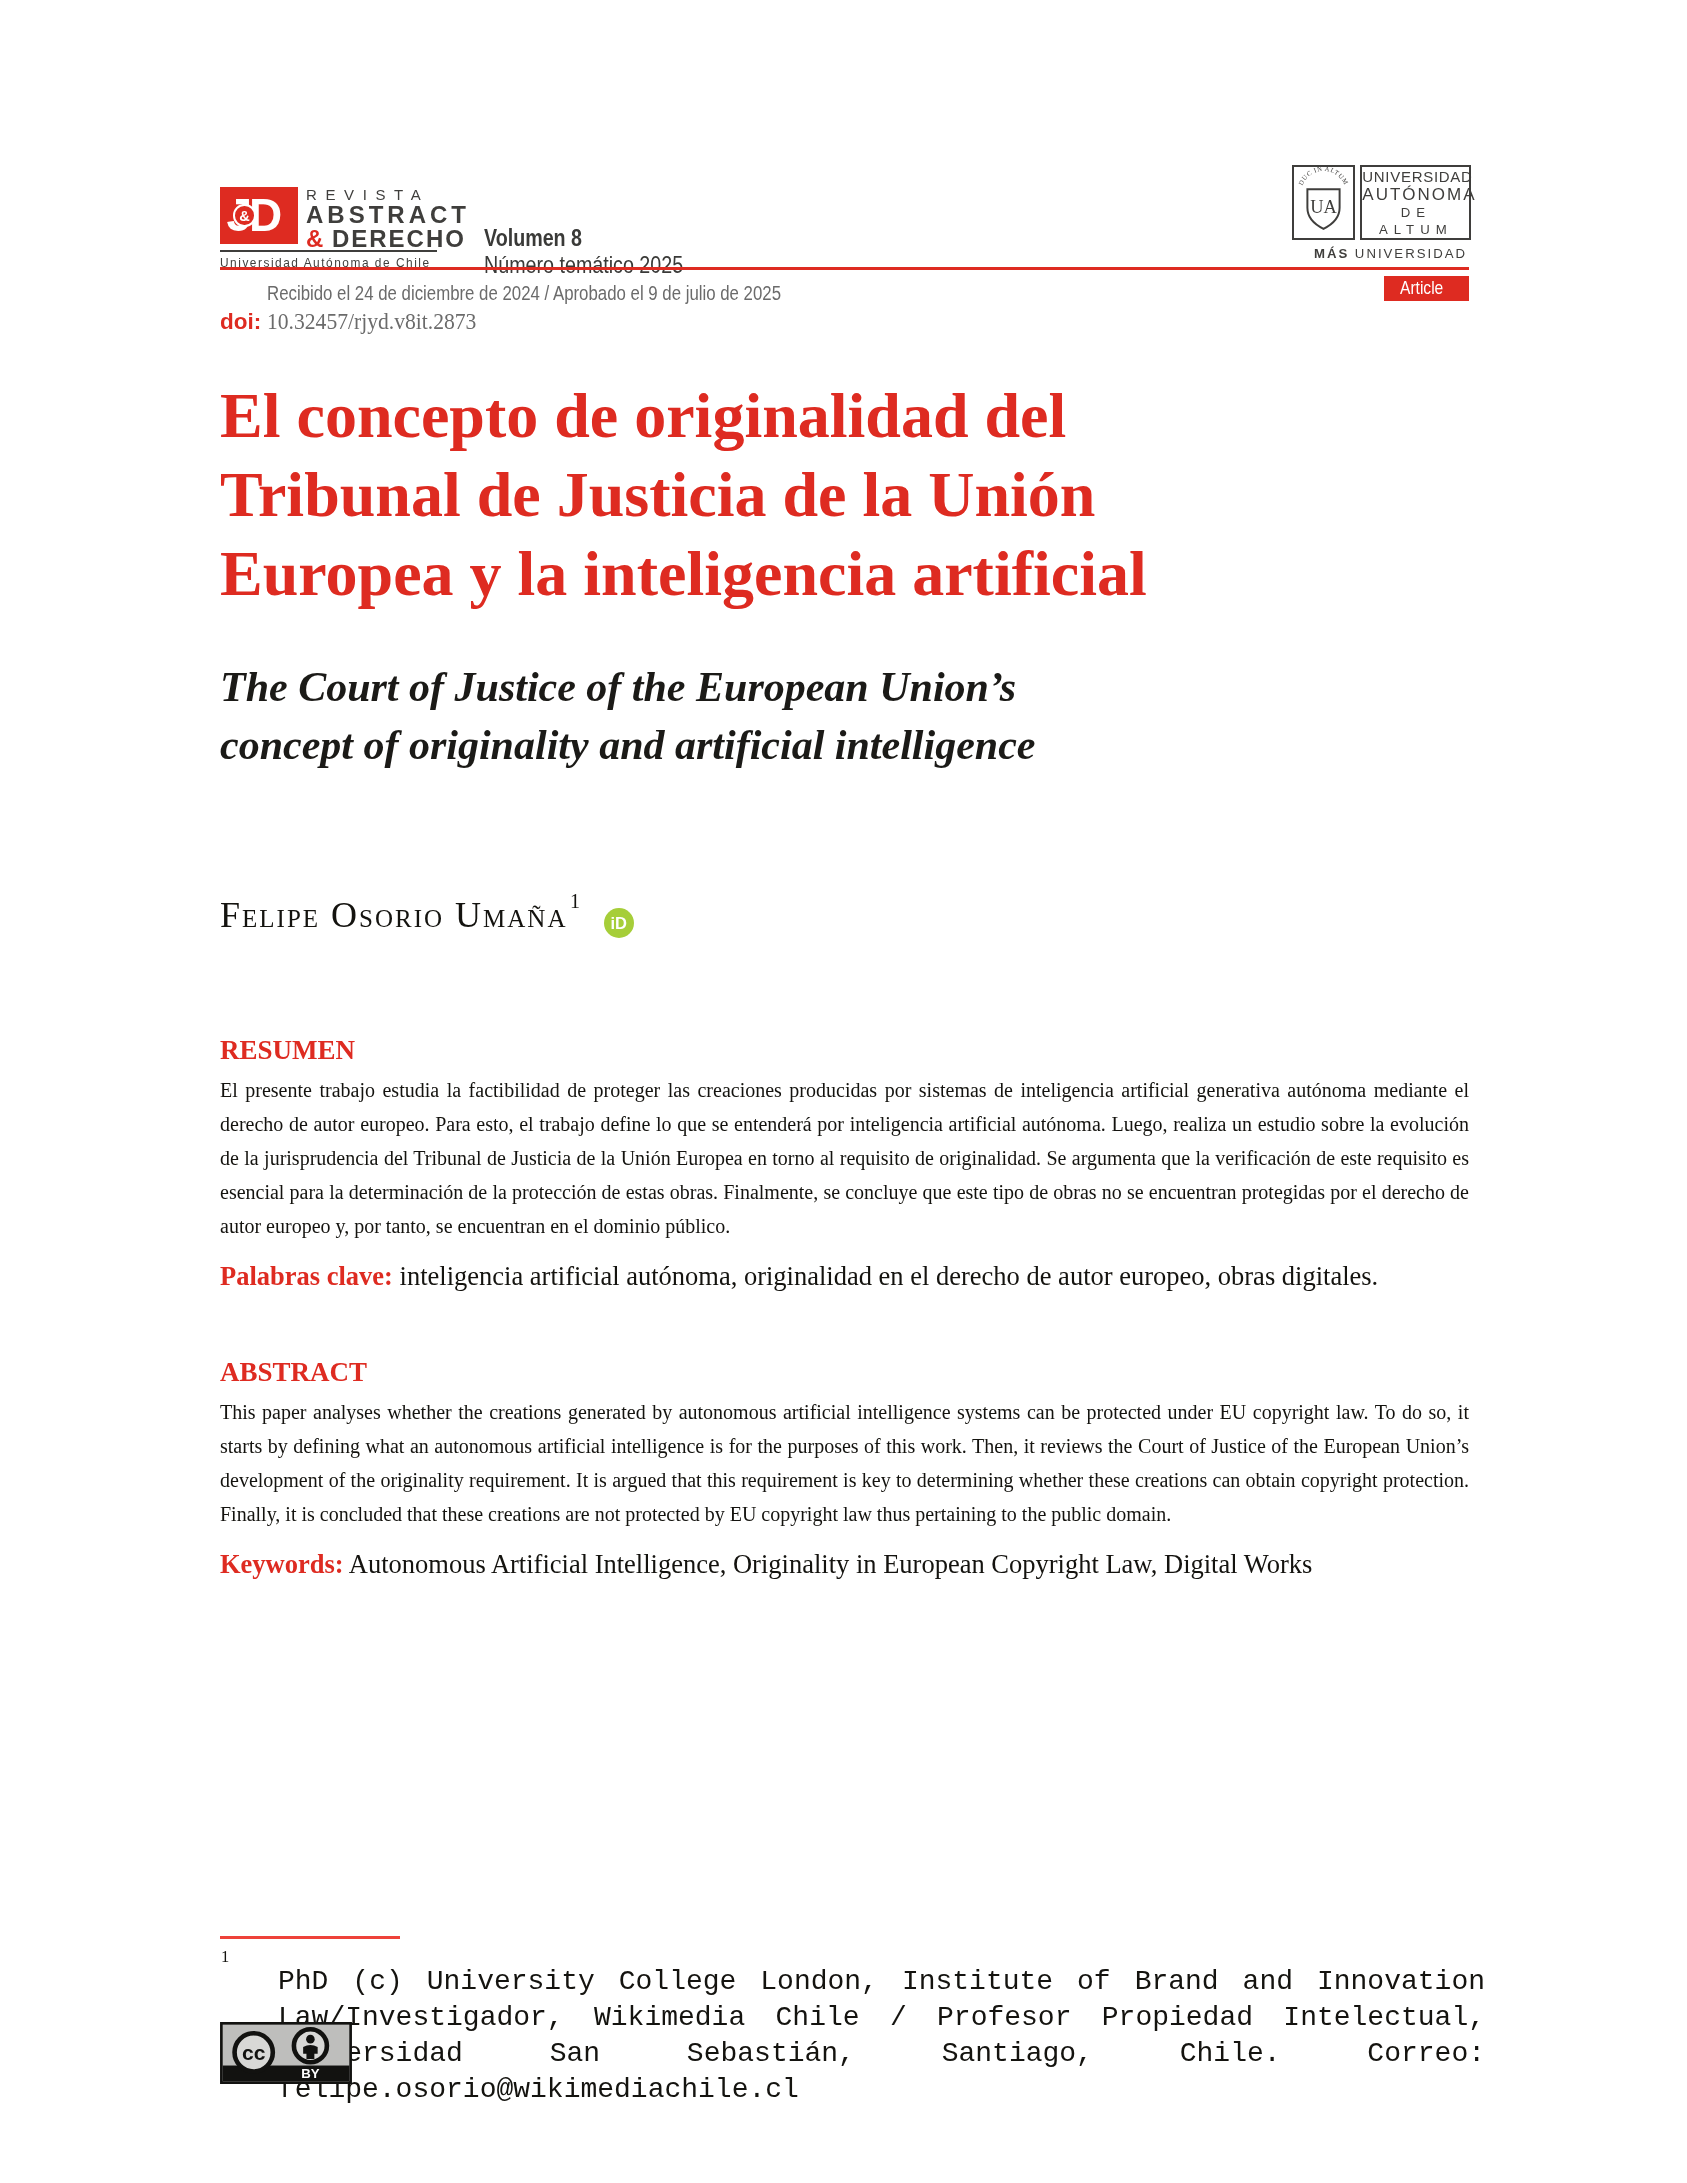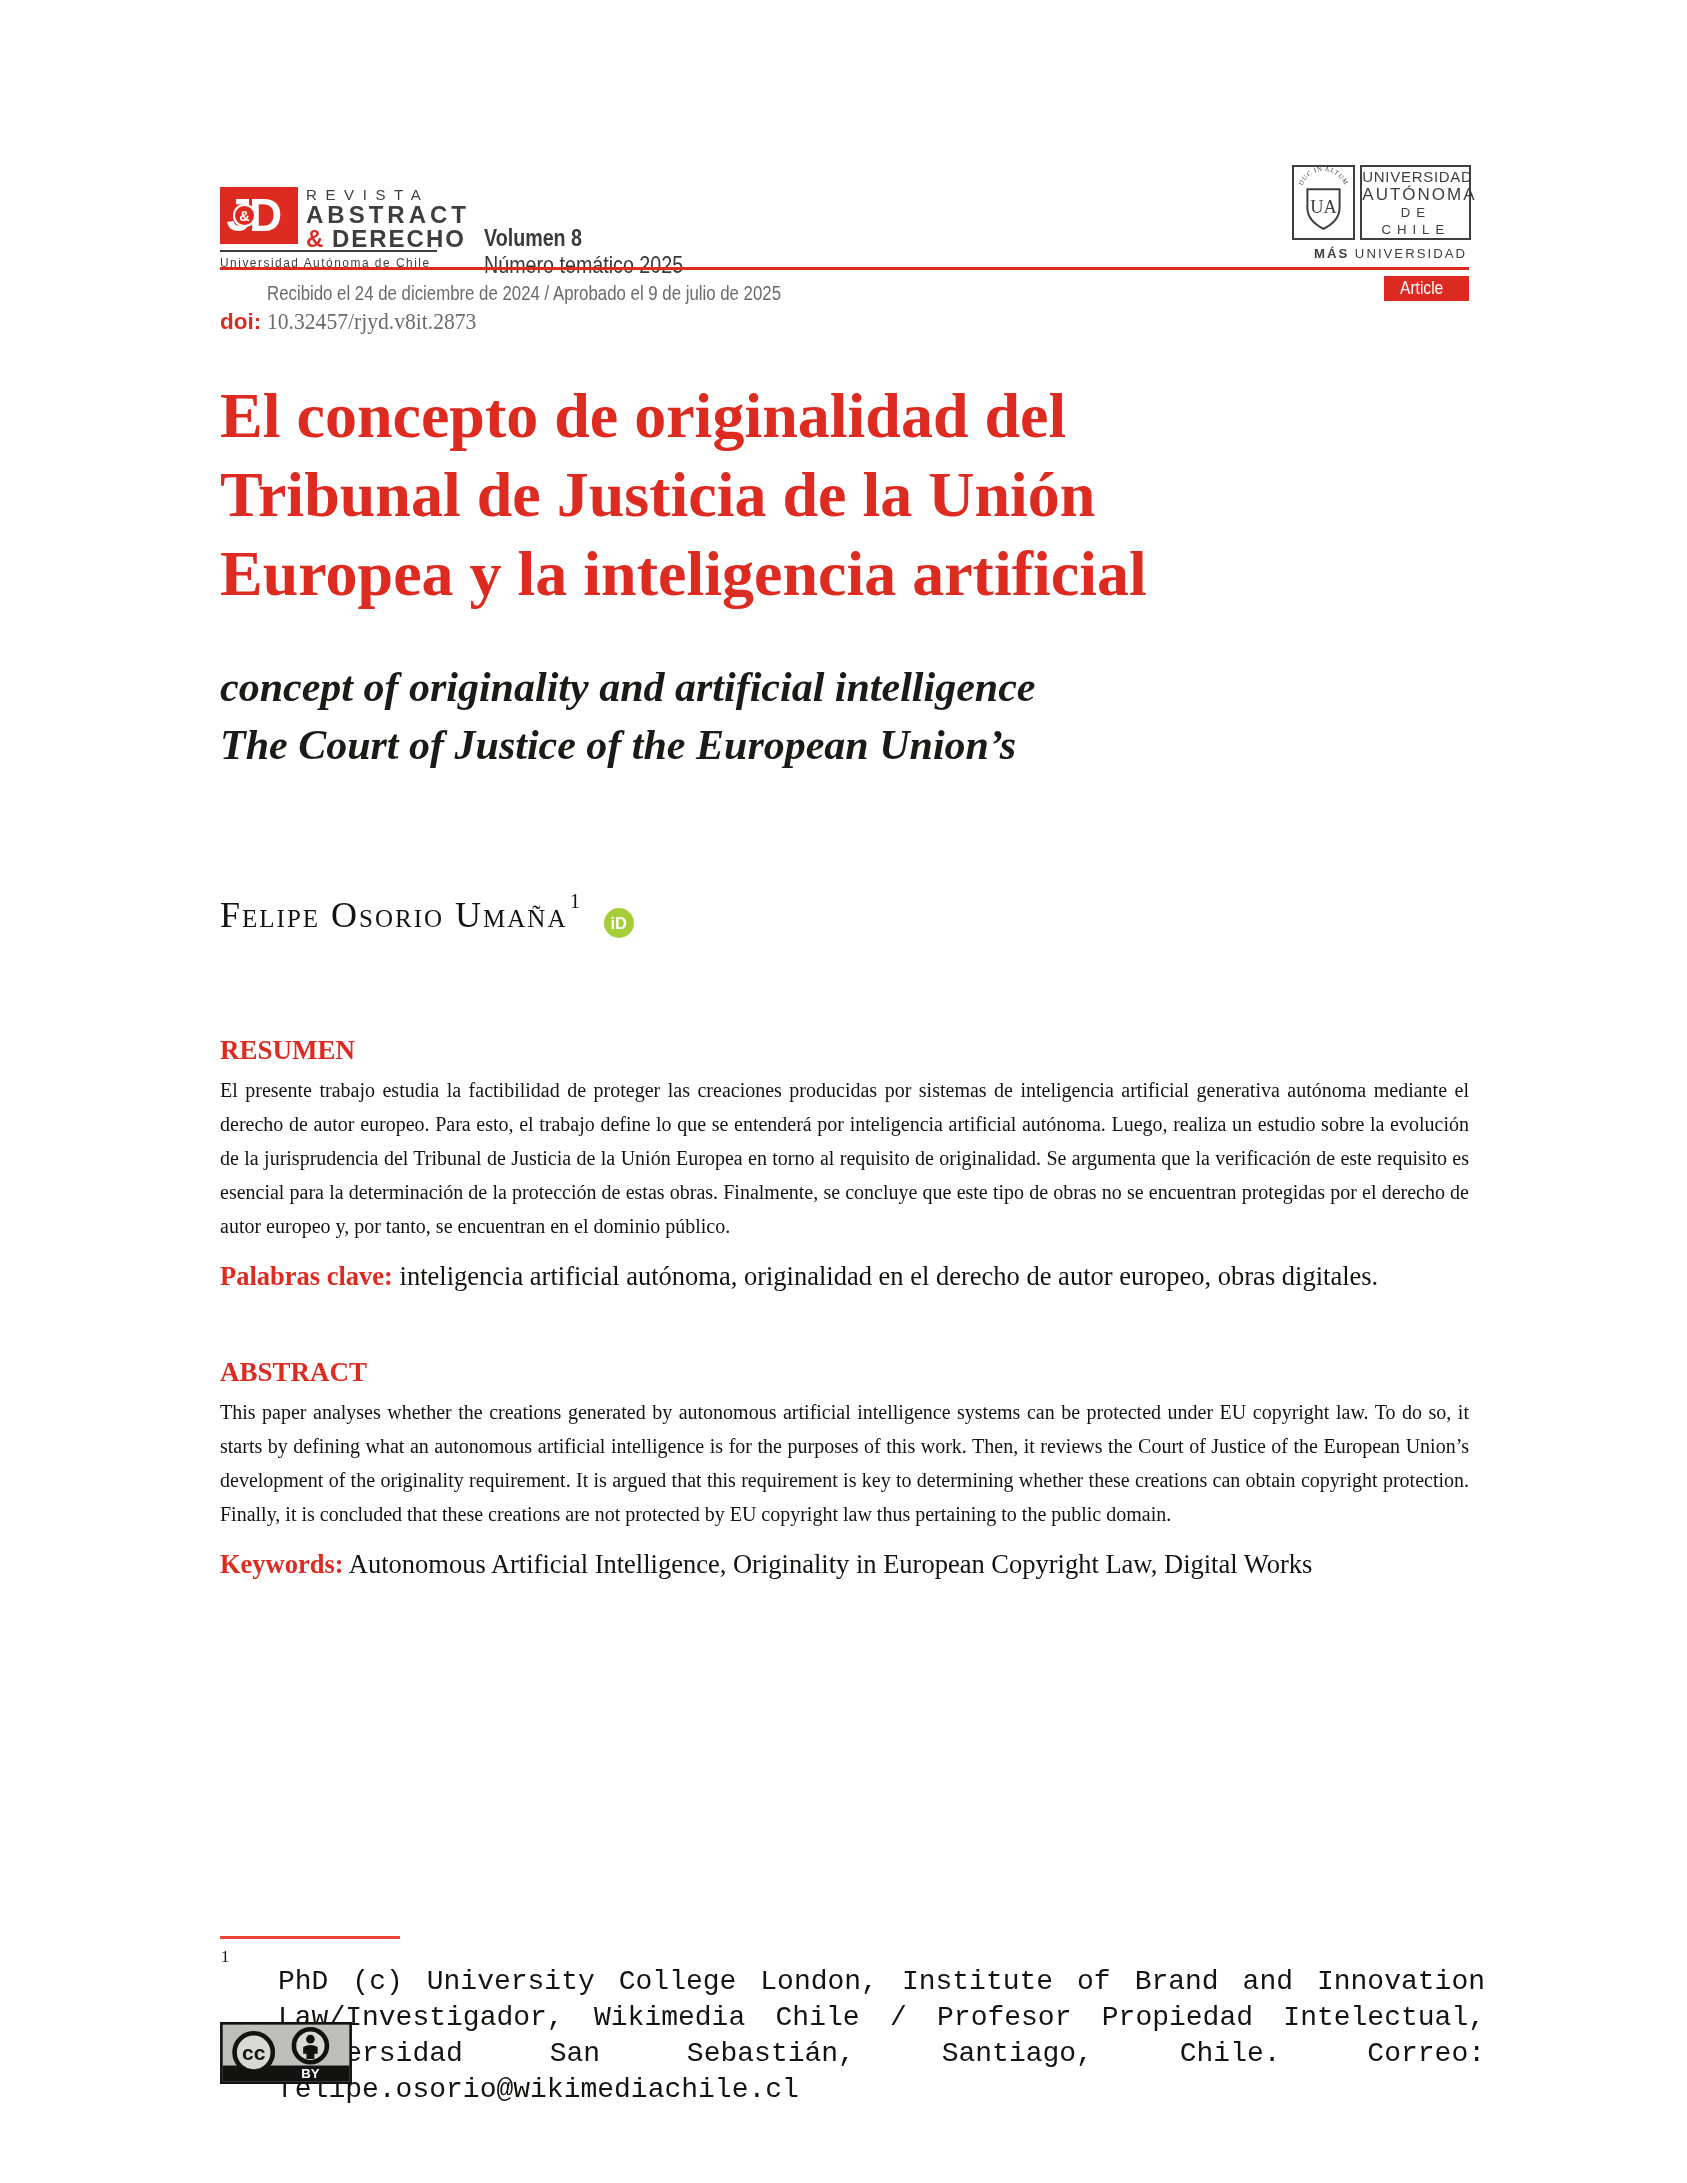--- a/index.html
+++ b/index.html
@@ -130,42 +130,42 @@
         <text font-family="Liberation Serif, serif" font-size="10" fill="#3F3E3C" letter-spacing="1">
           <textPath href="#motto-arc" startOffset="50%" text-anchor="middle">DUC IN ALTUM</textPath>
         </text>
         <path d="M 20 34 H 69 V 62 Q 69 82 44.5 94 Q 20 82 20 62 Z" fill="none" stroke="#3F3E3C" stroke-width="3"></path>
         <text x="44.5" y="70" text-anchor="middle" font-family="Liberation Serif, serif" font-size="28" fill="#3F3E3C">UA</text>
       </svg>
     </div>
     <div class="ua-box ua-name-box">
       <div class="ua-n1">UNIVERSIDAD</div>
       <div class="ua-n2">AUTÓNOMA</div>
-      <div class="ua-n3">DE CHILE</div>
+      <div class="ua-n3">DE ALTUM</div>
     </div>
   </div>
   <div class="abs ua-tagline"><b>MÁS</b><span> UNIVERSIDAD</span></div>
 
   <div class="abs top-rule"></div>
   <div class="abs received"><span class="cond">Recibido el 24 de diciembre de 2024 / Aprobado el 9 de julio de 2025</span></div>
   <div class="abs article-badge">
     <span><span class="cond">Article</span></span>
   </div>
   <div class="abs doi-line">
     <span class="doi-label">doi:</span><span class="doi-value"><span class="cond9">10.32457/rjyd.v8it.2873</span></span>
   </div>
 
   <h1 class="abs title-es">
     <div>El concepto de originalidad del</div>
     <div>Tribunal de Justicia de la Unión</div>
     <div>Europea y la inteligencia artificial</div>
   </h1>
   <h2 class="abs title-en">
+    <div>The Court of Justice of the European Union’s</div>
     <div>concept of originality and artificial intelligence</div>
-    <div>The Court of Justice of the European Union’s</div>
   </h2>
 
   <div class="abs author-line">
     <span>Felipe Osorio Umaña</span><sup>1</sup>
     <span class="orcid">iD</span>
   </div>
 
   <div class="abs body-col">
     <h3 class="sec-head">RESUMEN</h3>
     <p class="sec-body">El presente trabajo estudia la factibilidad de proteger las creaciones producidas por sistemas de inteligencia artificial generativa autónoma mediante el derecho de autor europeo. Para esto, el trabajo define lo que se entenderá por inteligencia artificial autónoma. Luego, realiza un estudio sobre la evolución de la jurisprudencia del Tribunal de Justicia de la Unión Europea en torno al requisito de originalidad. Se argumenta que la verificación de este requisito es esencial para la determinación de la protección de estas obras. Finalmente, se concluye que este tipo de obras no se encuentran protegidas por el derecho de autor europeo y, por tanto, se encuentran en el dominio público.</p>

